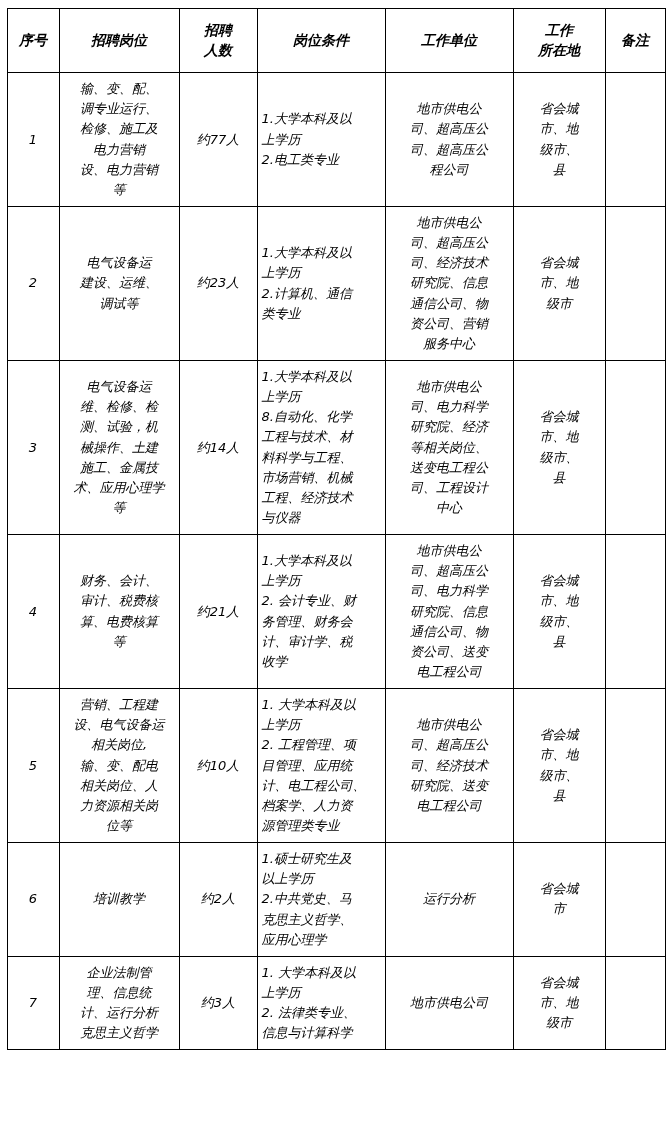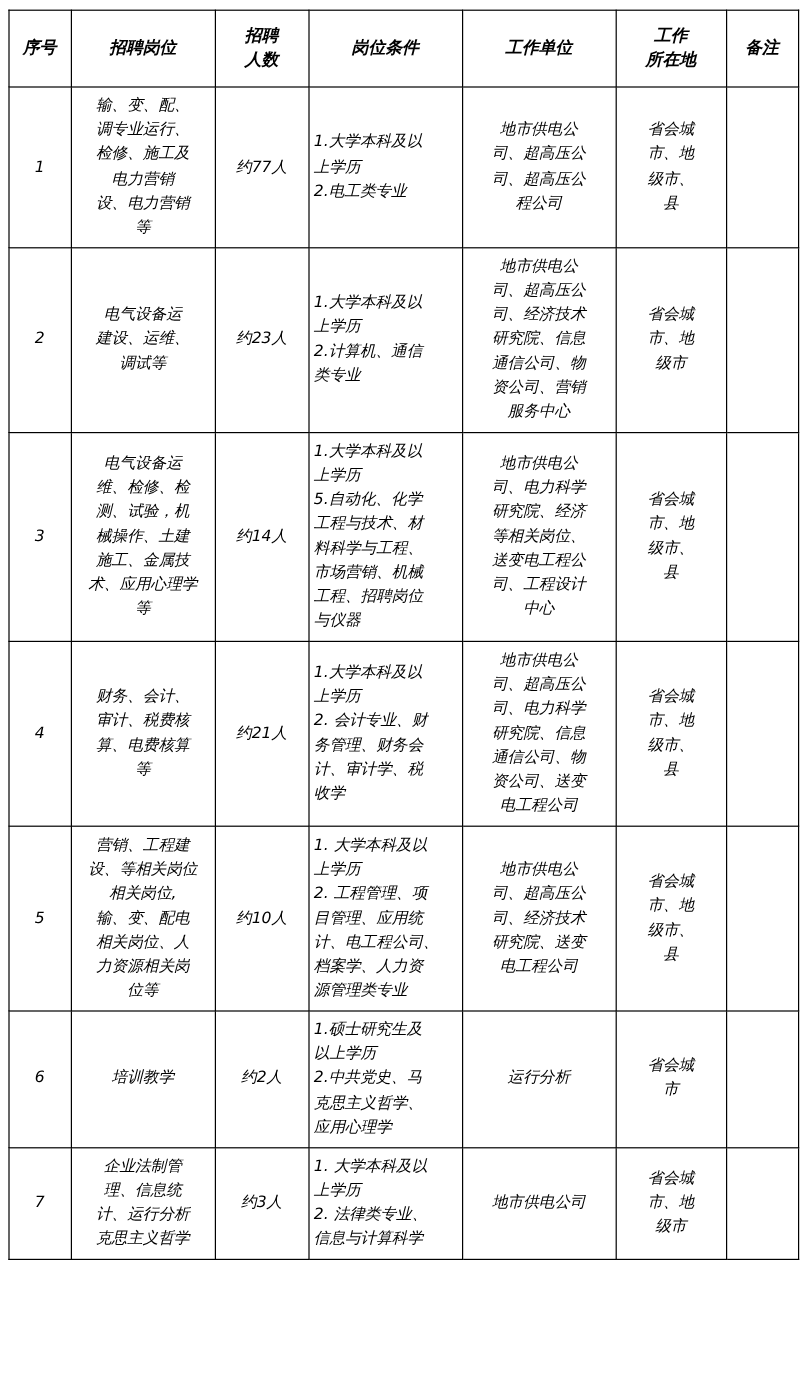--- a/index.html
+++ b/index.html
@@ -215,25 +215,25 @@
             <span class="ln">施工、金属技</span>
             <span class="ln">术、应用心理学</span>
             <span class="ln">等</span>
           </span>
         </td>
         <td class="cell-num">约14人</td>
         <td class="cell-cond">
           <span class="lines">
             <span class="ln">1.大学本科及以</span>
             <span class="ln">上学历</span>
-            <span class="ln">5.自动化、化学</span>
+            <span class="ln">8.自动化、化学</span>
             <span class="ln">工程与技术、材</span>
             <span class="ln">料科学与工程、</span>
             <span class="ln">市场营销、机械</span>
-            <span class="ln">工程、招聘岗位</span>
+            <span class="ln">工程、经济技术</span>
             <span class="ln">与仪器</span>
           </span>
         </td>
         <td class="cell-unit">
           <span class="lines">
             <span class="ln">地市供电公</span>
             <span class="ln">司、电力科学</span>
             <span class="ln">研究院、经济</span>
             <span class="ln">等相关岗位、</span>
             <span class="ln">送变电工程公</span>
@@ -293,21 +293,21 @@
           </span>
         </td>
         <td class="cell-remark"></td>
       </tr>
 
       <tr>
         <td class="cell-no">5</td>
         <td class="cell-post">
           <span class="lines">
             <span class="ln">营销、工程建</span>
-            <span class="ln">设、等相关岗位</span>
+            <span class="ln">设、电气设备运</span>
             <span class="ln">相关岗位,</span>
             <span class="ln">输、变、配电</span>
             <span class="ln">相关岗位、人</span>
             <span class="ln">力资源相关岗</span>
             <span class="ln">位等</span>
           </span>
         </td>
         <td class="cell-num">约10人</td>
         <td class="cell-cond">
           <span class="lines">

